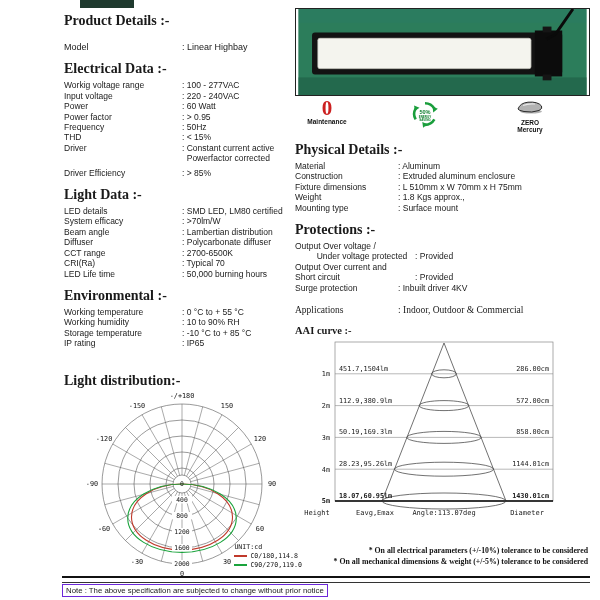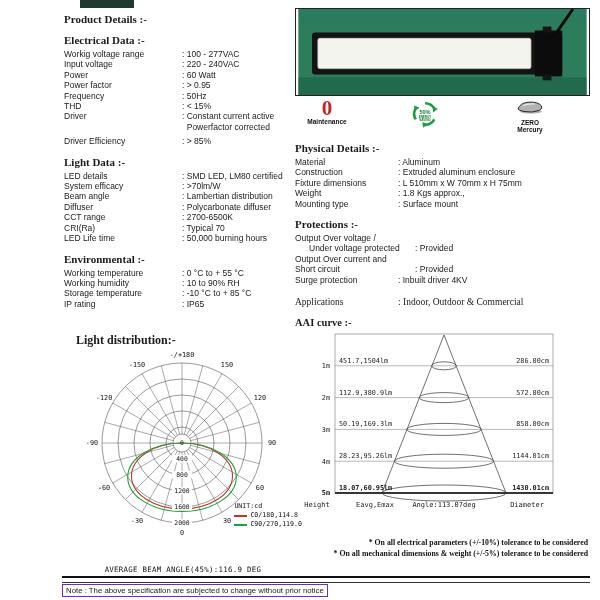--- a/index.html
+++ b/index.html
@@ -5,51 +5,51 @@
   html,body{margin:0;padding:0;background:#fff;}
   body{width:600px;height:600px;position:relative;overflow:hidden;
        font-family:"Liberation Sans",sans-serif;color:#1a1a1a;}
   .page{position:absolute;inset:0;background:#fff;}
 
   .topbar{position:absolute;left:80px;top:0;width:54px;height:8px;background:#1f3a2e;}
 
   .left-col{position:absolute;left:64px;top:8px;width:238px;}
   .right-col{position:absolute;left:295px;top:8px;width:295px;}
 
-  .sec-title{font-family:"Liberation Serif",serif;font-weight:bold;font-size:11px;margin:9px 0 3px 0;}
+  .sec-title{font-family:"Liberation Serif",serif;font-weight:bold;font-size:14px;margin:9px 0 3px 0;}
   .sec-title.first{margin-top:5px;}
   .spec-row{display:flex;font-size:8.5px;line-height:10.4px;}
   .spec-row .lbl{width:118px;flex:0 0 auto;}
   .spec-row .val{flex:1;white-space:pre-line;}
   .right-col .spec-row .lbl{width:103px;}
   .model-row{margin:13px 0 2px 0;font-size:9px;}
   .model-row .lbl{width:118px;}
   .gap-s{height:4px;}
 
   .prot-row .lbl{width:120px;}
-  .prot-row .lbl.ind{padding-left:14px;width:106px;}
+  .prot-row .lbl.ind{padding-left:14px;width:106px;text-align:center;}
   .prot-row .lbl.ralign{text-align:left;padding-right:5px;width:115px;}
 
   .apps-row{display:flex;font-family:"Liberation Serif",serif;font-weight:normal;font-size:9.5px;margin-top:12px;}
   .apps-row .lbl{width:103px;}
 
   
   .photo{width:295px;height:88px;border:1px solid #222;box-sizing:border-box;display:block;}
 
   
   .badges{position:relative;height:34px;margin-top:3px;}
   .badge{position:absolute;text-align:center;font-weight:bold;}
   .badge .cap{font-size:6.5px;font-weight:bold;color:#111;line-height:7px;}
   .badge-0{left:2px;top:0;width:60px;}
   .badge-0 .zero{color:#cc2020;font-family:"Liberation Serif",serif;font-weight:bold;font-size:21px;line-height:19px;}
   .badge-50{left:102px;top:0;width:56px;}
   .badge-hg{left:205px;top:1px;width:60px;}
 
   
-  .chart-title{font-family:"Liberation Serif",serif;font-weight:bold;font-size:12px;margin:24px 0 2px 12px;}
+  .chart-title{font-family:"Liberation Serif",serif;font-weight:bold;font-size:14px;margin:24px 0 2px 0;}
   .polar-wrap{position:relative;width:238px;height:224px;}
   #polar-svg{display:block;}
   #polar-svg text,#cone-svg text,.legend,.polar-caption{font-family:"DejaVu Sans Mono",monospace;}
   .legend{position:absolute;right:0px;top:152px;font-size:6.6px;line-height:9px;color:#111;}
   .legend-item{display:flex;align-items:center;}
   .legend-line{display:inline-block;width:13px;height:2px;margin-right:3px;}
   .polar-caption{position:absolute;left:0;bottom:0;width:100%;text-align:center;font-size:7.4px;color:#111;letter-spacing:0.3px;}
 
   .aai-title{font-family:"Liberation Serif",serif;font-weight:bold;font-size:10.5px;margin:10px 0 3px 0;}
   #cone-svg{display:block;margin-top:2px;}
@@ -64,20 +64,24 @@
 </style>
 </head>
 <body>
 
 <div class="page">
   <div class="topbar"></div>
 
   <div class="left-col">
     <div class="sec-title first">Product Details :-</div>
 
+    <div class="spec-row model-row">
+      <div class="lbl">Model</div>
+      <div class="val">: Linear Highbay</div>
+    </div>
 
     <div class="sec-title">Electrical Data :-</div>
     <div>
       <div class="spec-row">
           <div class="lbl">Workig voltage range</div>
           <div class="val">: 100 - 277VAC</div>
         </div>
       <div class="spec-row">
           <div class="lbl">Input voltage</div>
           <div class="val">: 220 - 240VAC</div>

